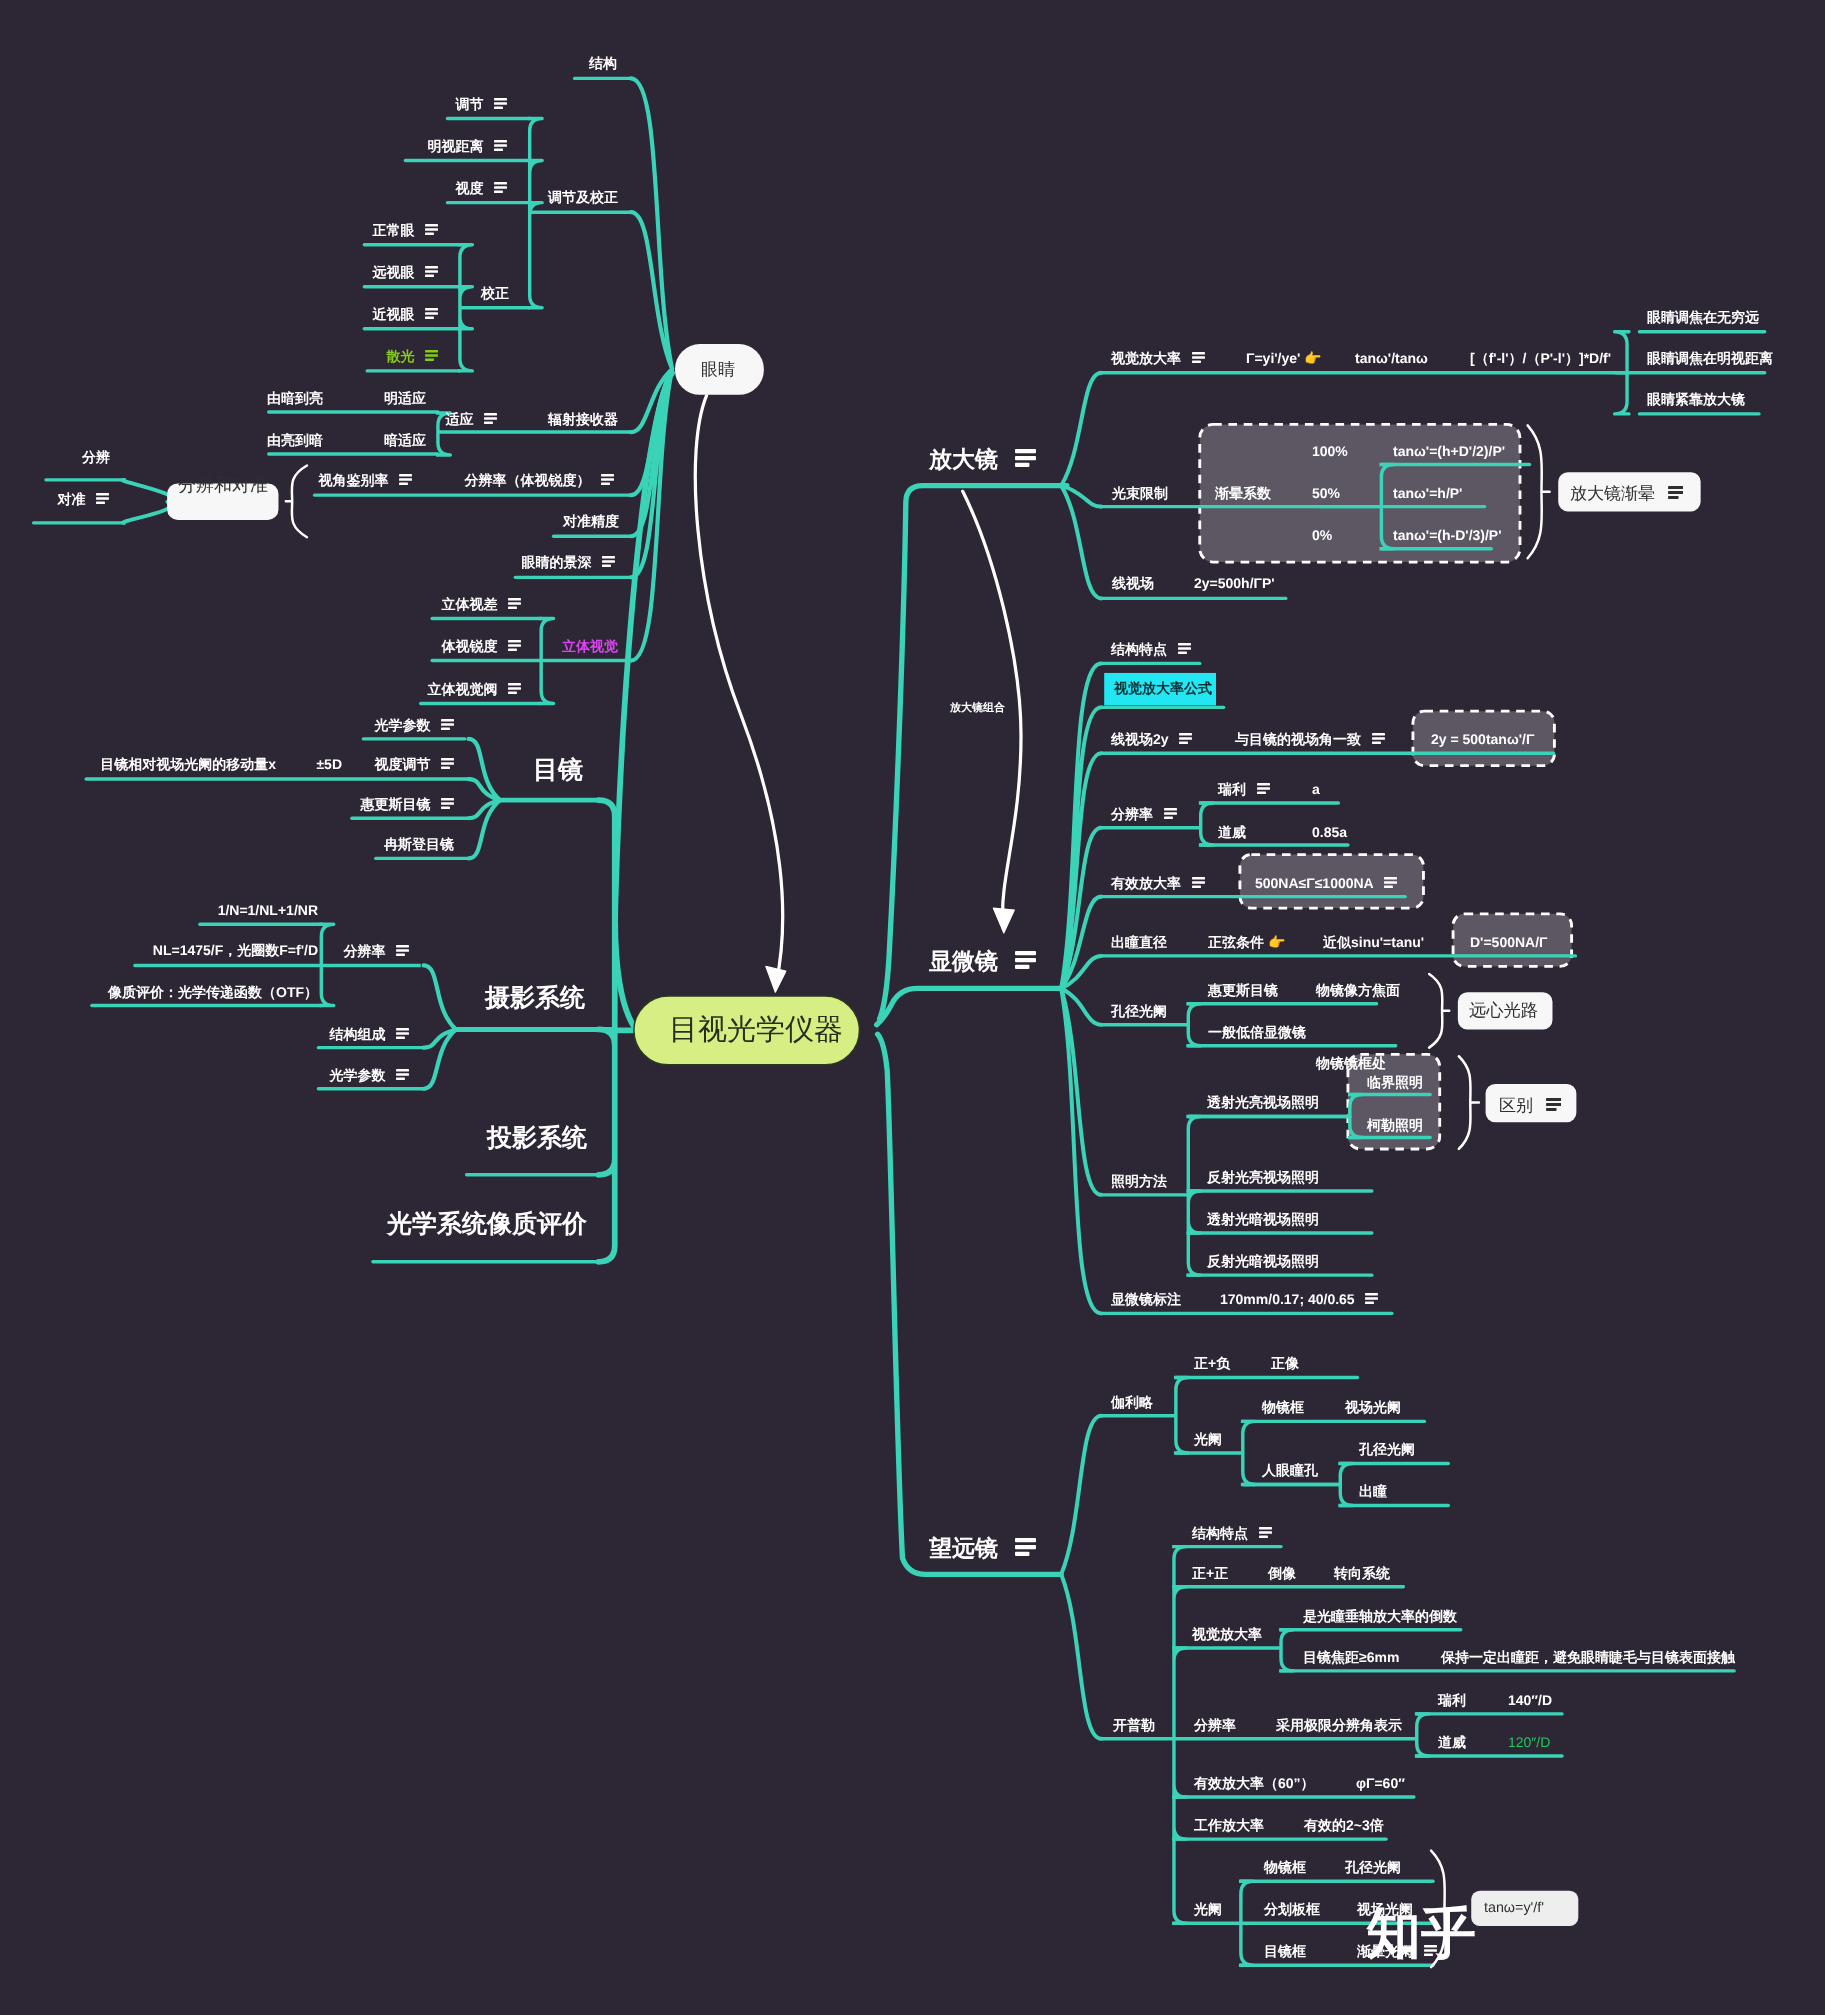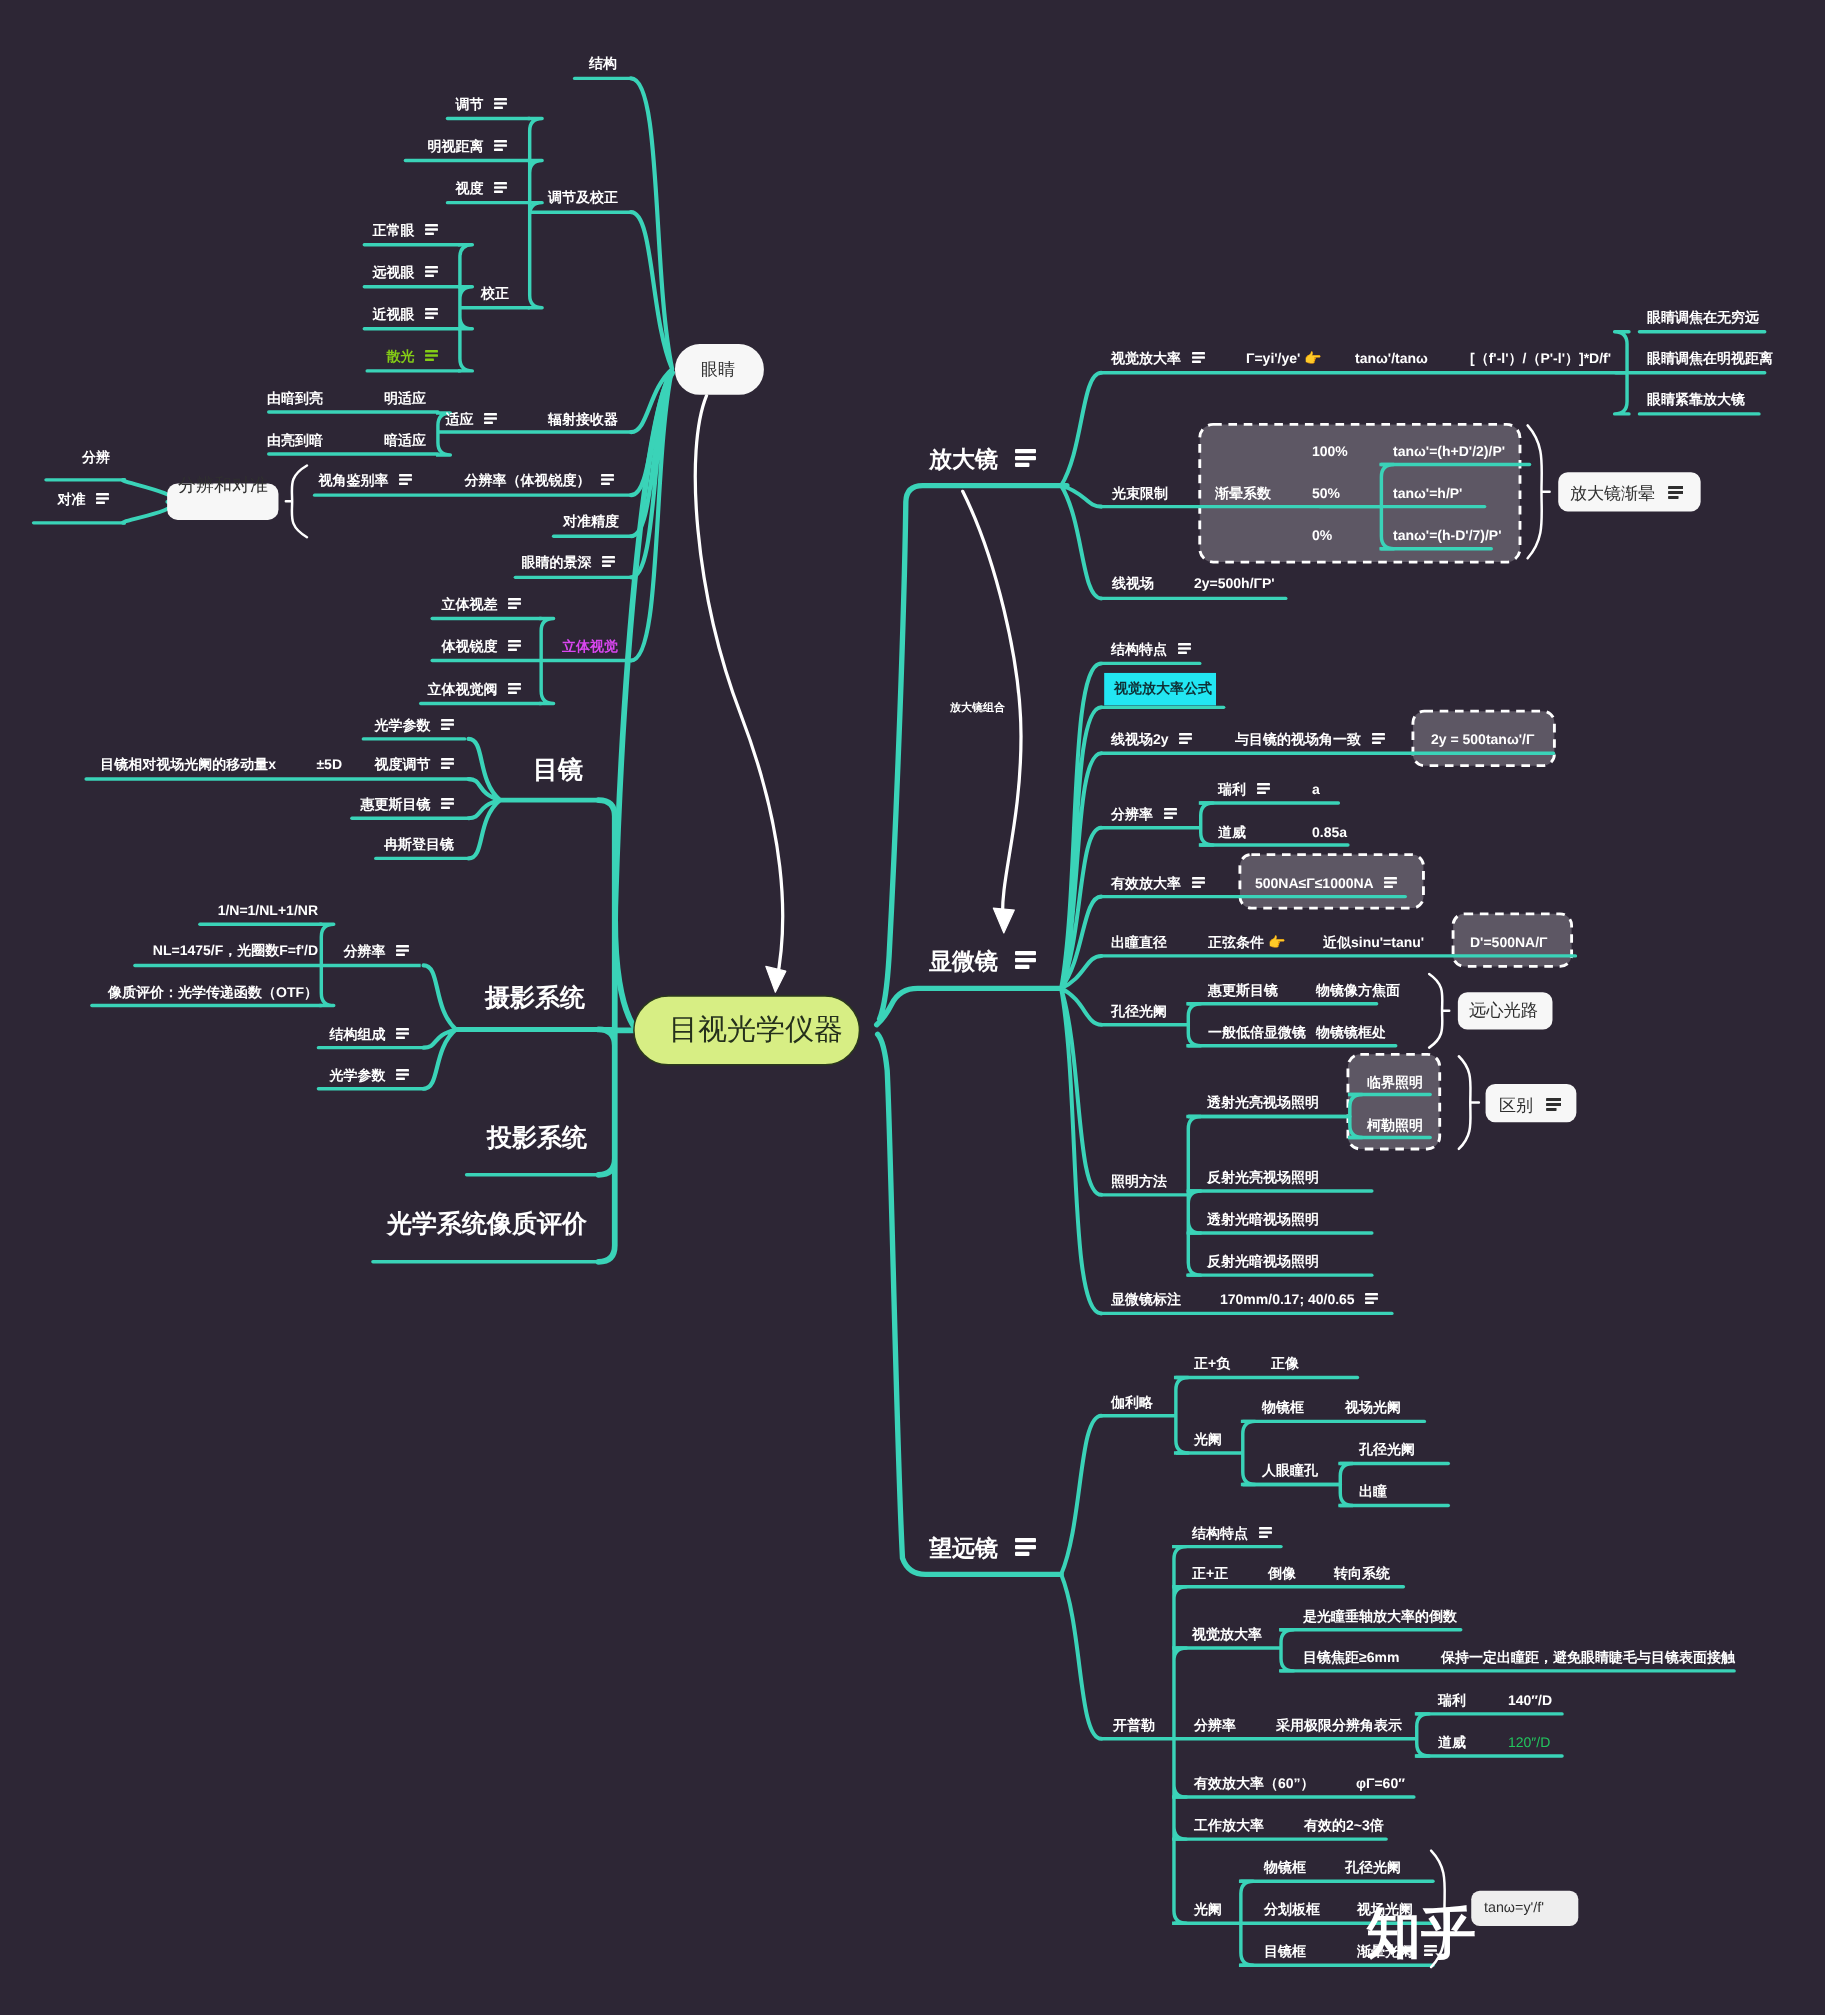--- a/index.html
+++ b/index.html
@@ -295,21 +295,21 @@
 <div class="lbl " id="n-ytjwqy" style="left:1647px;top:310px;font-size:14px;color:#ffffff;font-weight:700"><span>眼睛调焦在无穷远</span></div>
 <div class="lbl " id="n-ytjmsjl" style="left:1647px;top:351px;font-size:14px;color:#ffffff;font-weight:700"><span>眼睛调焦在明视距离</span></div>
 <div class="lbl " id="n-yjjkfdj" style="left:1647px;top:392px;font-size:14px;color:#ffffff;font-weight:700"><span>眼睛紧靠放大镜</span></div>
 <div class="lbl " id="n-gsxz" style="left:1112px;top:486px;font-size:14px;color:#ffffff;font-weight:700"><span>光束限制</span></div>
 <div class="lbl " id="n-jyxs" style="left:1215px;top:486px;font-size:14px;color:#ffffff;font-weight:700"><span>渐晕系数</span></div>
 <div class="lbl " id="n-p100" style="left:1312px;top:444px;font-size:14px;color:#ffffff;font-weight:700"><span>100%</span></div>
 <div class="lbl " id="n-tan100" style="left:1393px;top:444px;font-size:14px;color:#ffffff;font-weight:700"><span>tanω'=(h+D'/2)/P'</span></div>
 <div class="lbl " id="n-p50" style="left:1312px;top:486px;font-size:14px;color:#ffffff;font-weight:700"><span>50%</span></div>
 <div class="lbl " id="n-tan50" style="left:1393px;top:486px;font-size:14px;color:#ffffff;font-weight:700"><span>tanω'=h/P'</span></div>
 <div class="lbl " id="n-p0" style="left:1312px;top:528px;font-size:14px;color:#ffffff;font-weight:700"><span>0%</span></div>
-<div class="lbl " id="n-tan0" style="left:1393px;top:528px;font-size:14px;color:#ffffff;font-weight:700"><span>tanω'=(h-D'/7)/P'</span></div>
+<div class="lbl " id="n-tan0" style="left:1393px;top:528px;font-size:14px;color:#ffffff;font-weight:700"><span>tanω'=(h-D'/3)/P'</span></div>
 <div class="lbl " id="n-fdjjy" style="left:1570px;top:485px;font-size:17px;color:#2f2f2f;font-weight:400"><span>放大镜渐晕</span><span class="note" style="margin-left:12.7px;top:0px"><svg width="15.4" height="13" viewBox="0 0 13.4 11.4">
           <rect x="0" y="0" width="13.4" height="2.7" rx="0.6"></rect>
           <rect x="0" y="4.4" width="13.4" height="2.7" rx="0.6"></rect>
           <rect x="0" y="8.7" width="9.2" height="2.7" rx="0.6"></rect>
         </svg></span></div>
 <div class="lbl " id="n-xsc-fdj" style="left:1112px;top:576px;font-size:14px;color:#ffffff;font-weight:700"><span>线视场</span></div>
 <div class="lbl " id="n-2y500h" style="left:1194px;top:576px;font-size:14px;color:#ffffff;font-weight:700"><span>2y=500h/ΓP'</span></div>
 <div class="lbl " id="n-jgtd-xwj" style="left:1111px;top:642px;font-size:14px;color:#ffffff;font-weight:700"><span>结构特点</span><span class="note" style="margin-left:10.5px;top:0px"><svg width="13" height="11" viewBox="0 0 13.4 11.4">
           <rect x="0" y="0" width="13.4" height="2.7" rx="0.6"></rect>
           <rect x="0" y="4.4" width="13.4" height="2.7" rx="0.6"></rect>
@@ -351,21 +351,21 @@
           <rect x="0" y="8.7" width="9.2" height="2.7" rx="0.6"></rect>
         </svg></span></div>
 <div class="lbl " id="n-ctzj" style="left:1111px;top:935px;font-size:14px;color:#ffffff;font-weight:700"><span>出瞳直径</span></div>
 <div class="lbl " id="n-zxtj" style="left:1208px;top:935px;font-size:14px;color:#ffffff;font-weight:700"><span>正弦条件 👉</span></div>
 <div class="lbl " id="n-jssinu" style="left:1323px;top:935px;font-size:14px;color:#ffffff;font-weight:700"><span>近似sinu'=tanu'</span></div>
 <div class="lbl " id="n-d500na" style="left:1470px;top:935px;font-size:14px;color:#ffffff;font-weight:700"><span>D'=500NA/Γ</span></div>
 <div class="lbl " id="n-kjgl-xwj" style="left:1111px;top:1004px;font-size:14px;color:#ffffff;font-weight:700"><span>孔径光阑</span></div>
 <div class="lbl " id="n-clxwj" style="left:1208px;top:983px;font-size:14px;color:#ffffff;font-weight:700"><span>惠更斯目镜</span></div>
 <div class="lbl " id="n-wjxfjm" style="left:1316px;top:983px;font-size:14px;color:#ffffff;font-weight:700"><span>物镜像方焦面</span></div>
 <div class="lbl " id="n-ybdbxwj" style="left:1208px;top:1025px;font-size:14px;color:#ffffff;font-weight:700"><span>一般低倍显微镜</span></div>
-<div class="lbl " id="n-wjjkc" style="left:1316px;top:1025px;font-size:14px;color:#ffffff;font-weight:700"><span>物镜镜框处</span></div>
+<div class="lbl " id="n-wjjkc" style="left:1316px;top:1056px;font-size:14px;color:#ffffff;font-weight:700"><span>物镜镜框处</span></div>
 <div class="lbl " id="n-yxgl" style="left:1469px;top:1002px;font-size:17.3px;color:#2f2f2f;font-weight:400"><span>远心光路</span></div>
 <div class="lbl " id="n-zmff" style="left:1111px;top:1174px;font-size:14px;color:#ffffff;font-weight:700"><span>照明方法</span></div>
 <div class="lbl " id="n-tsglsc" style="left:1207px;top:1095px;font-size:14px;color:#ffffff;font-weight:700"><span>透射光亮视场照明</span></div>
 <div class="lbl " id="n-ljzm" style="left:1367px;top:1075px;font-size:14px;color:#ffffff;font-weight:700"><span>临界照明</span></div>
 <div class="lbl " id="n-klzm" style="left:1367px;top:1118px;font-size:14px;color:#ffffff;font-weight:700"><span>柯勒照明</span></div>
 <div class="lbl " id="n-qubie" style="left:1499px;top:1097px;font-size:17px;color:#2f2f2f;font-weight:400"><span>区别</span><span class="note" style="margin-left:12.7px;top:0px"><svg width="15.4" height="13" viewBox="0 0 13.4 11.4">
           <rect x="0" y="0" width="13.4" height="2.7" rx="0.6"></rect>
           <rect x="0" y="4.4" width="13.4" height="2.7" rx="0.6"></rect>
           <rect x="0" y="8.7" width="9.2" height="2.7" rx="0.6"></rect>
         </svg></span></div>

